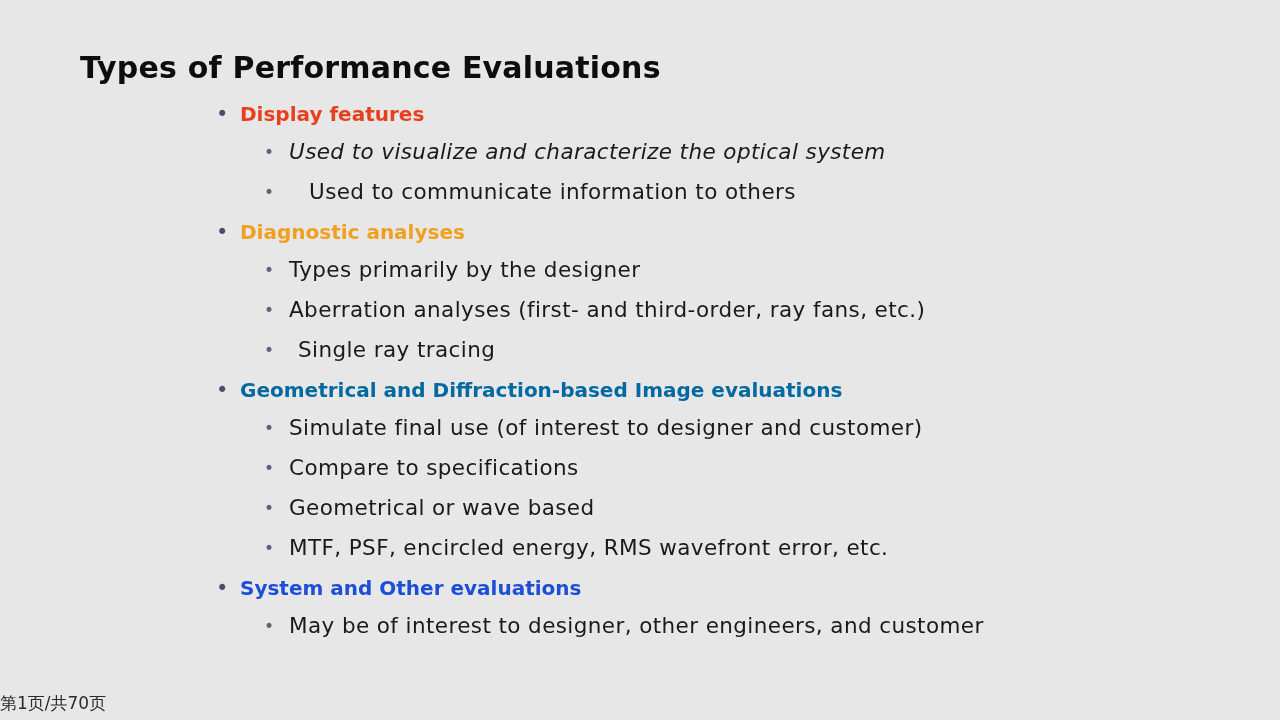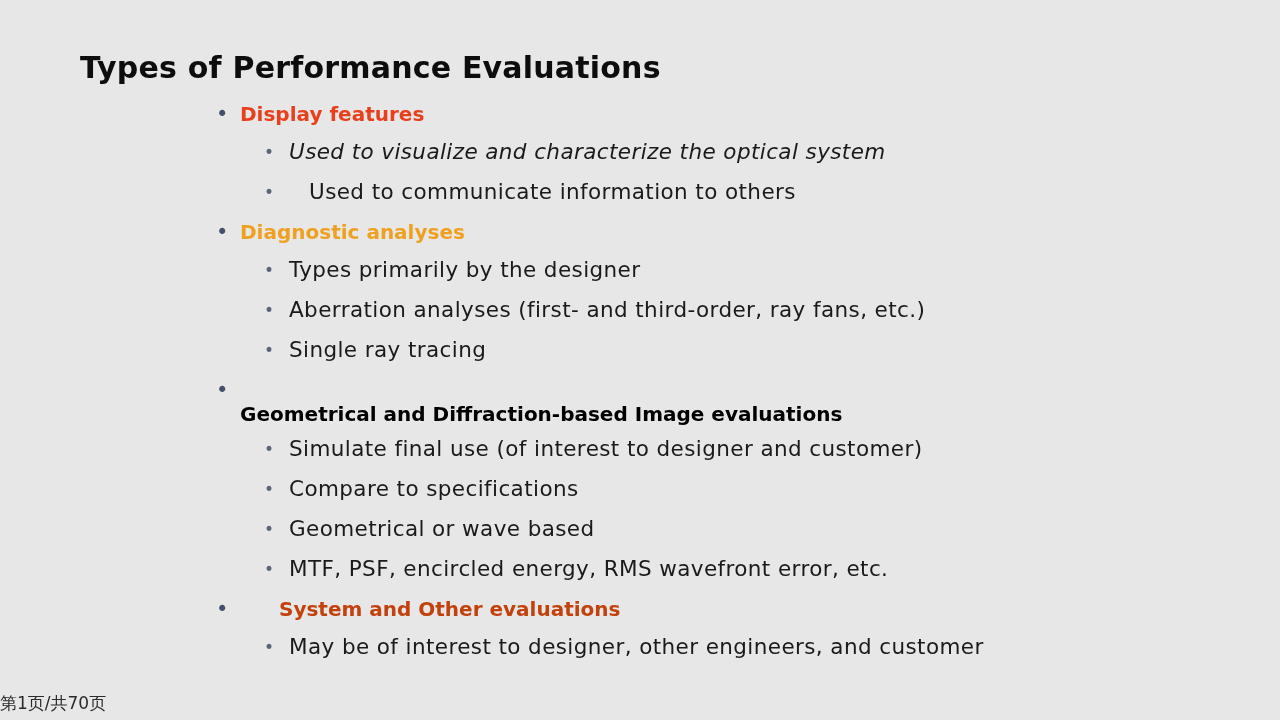--- a/index.html
+++ b/index.html
@@ -133,45 +133,45 @@
       <div class="bullet-row lvl2">
         <span class="dot">•</span>
         <span class="txt" style="color: rgb(26, 26, 26);">Types primarily by the designer</span>
       </div>
       <div class="bullet-row lvl2">
         <span class="dot">•</span>
         <span class="txt" style="color: rgb(26, 26, 26);">Aberration analyses (first- and third-order, ray fans, etc.)</span>
       </div>
       <div class="bullet-row lvl2">
         <span class="dot">•</span>
-        <span class="txt" style="color: rgb(26, 26, 26);">Single ray tracing</span>
+        <span class="txt" style="color: rgb(26, 26, 26); margin-left: 9px;">Single ray tracing</span>
       </div>
       <div class="bullet-row lvl1">
         <span class="dot">•</span>
-        <span class="txt" style="color: #000000; margin-top: 24px;">Geometrical and Diffraction-based Image evaluations</span>
+        <span class="txt" style="color: #0369a1;">Geometrical and Diffraction-based Image evaluations</span>
       </div>
       <div class="bullet-row lvl2">
         <span class="dot">•</span>
         <span class="txt" style="color: rgb(26, 26, 26);">Simulate final use (of interest to designer and customer)</span>
       </div>
       <div class="bullet-row lvl2">
         <span class="dot">•</span>
         <span class="txt" style="color: rgb(26, 26, 26);">Compare to specifications</span>
       </div>
       <div class="bullet-row lvl2">
         <span class="dot">•</span>
         <span class="txt" style="color: rgb(26, 26, 26);">Geometrical or wave based</span>
       </div>
       <div class="bullet-row lvl2">
         <span class="dot">•</span>
         <span class="txt" style="color: rgb(26, 26, 26);">MTF, PSF, encircled energy, RMS wavefront error, etc.</span>
       </div>
       <div class="bullet-row lvl1">
         <span class="dot">•</span>
-        <span class="txt" style="color: #c2410c; margin-left: 39px;">System and Other evaluations</span>
+        <span class="txt" style="color: #1d4ed8;">System and Other evaluations</span>
       </div>
       <div class="bullet-row lvl2">
         <span class="dot">•</span>
         <span class="txt" style="color: rgb(26, 26, 26);">May be of interest to designer, other engineers, and customer</span>
       </div>
     </div>
 
   <div id="page-footer">第1页/共70页</div>
 
 </div>

